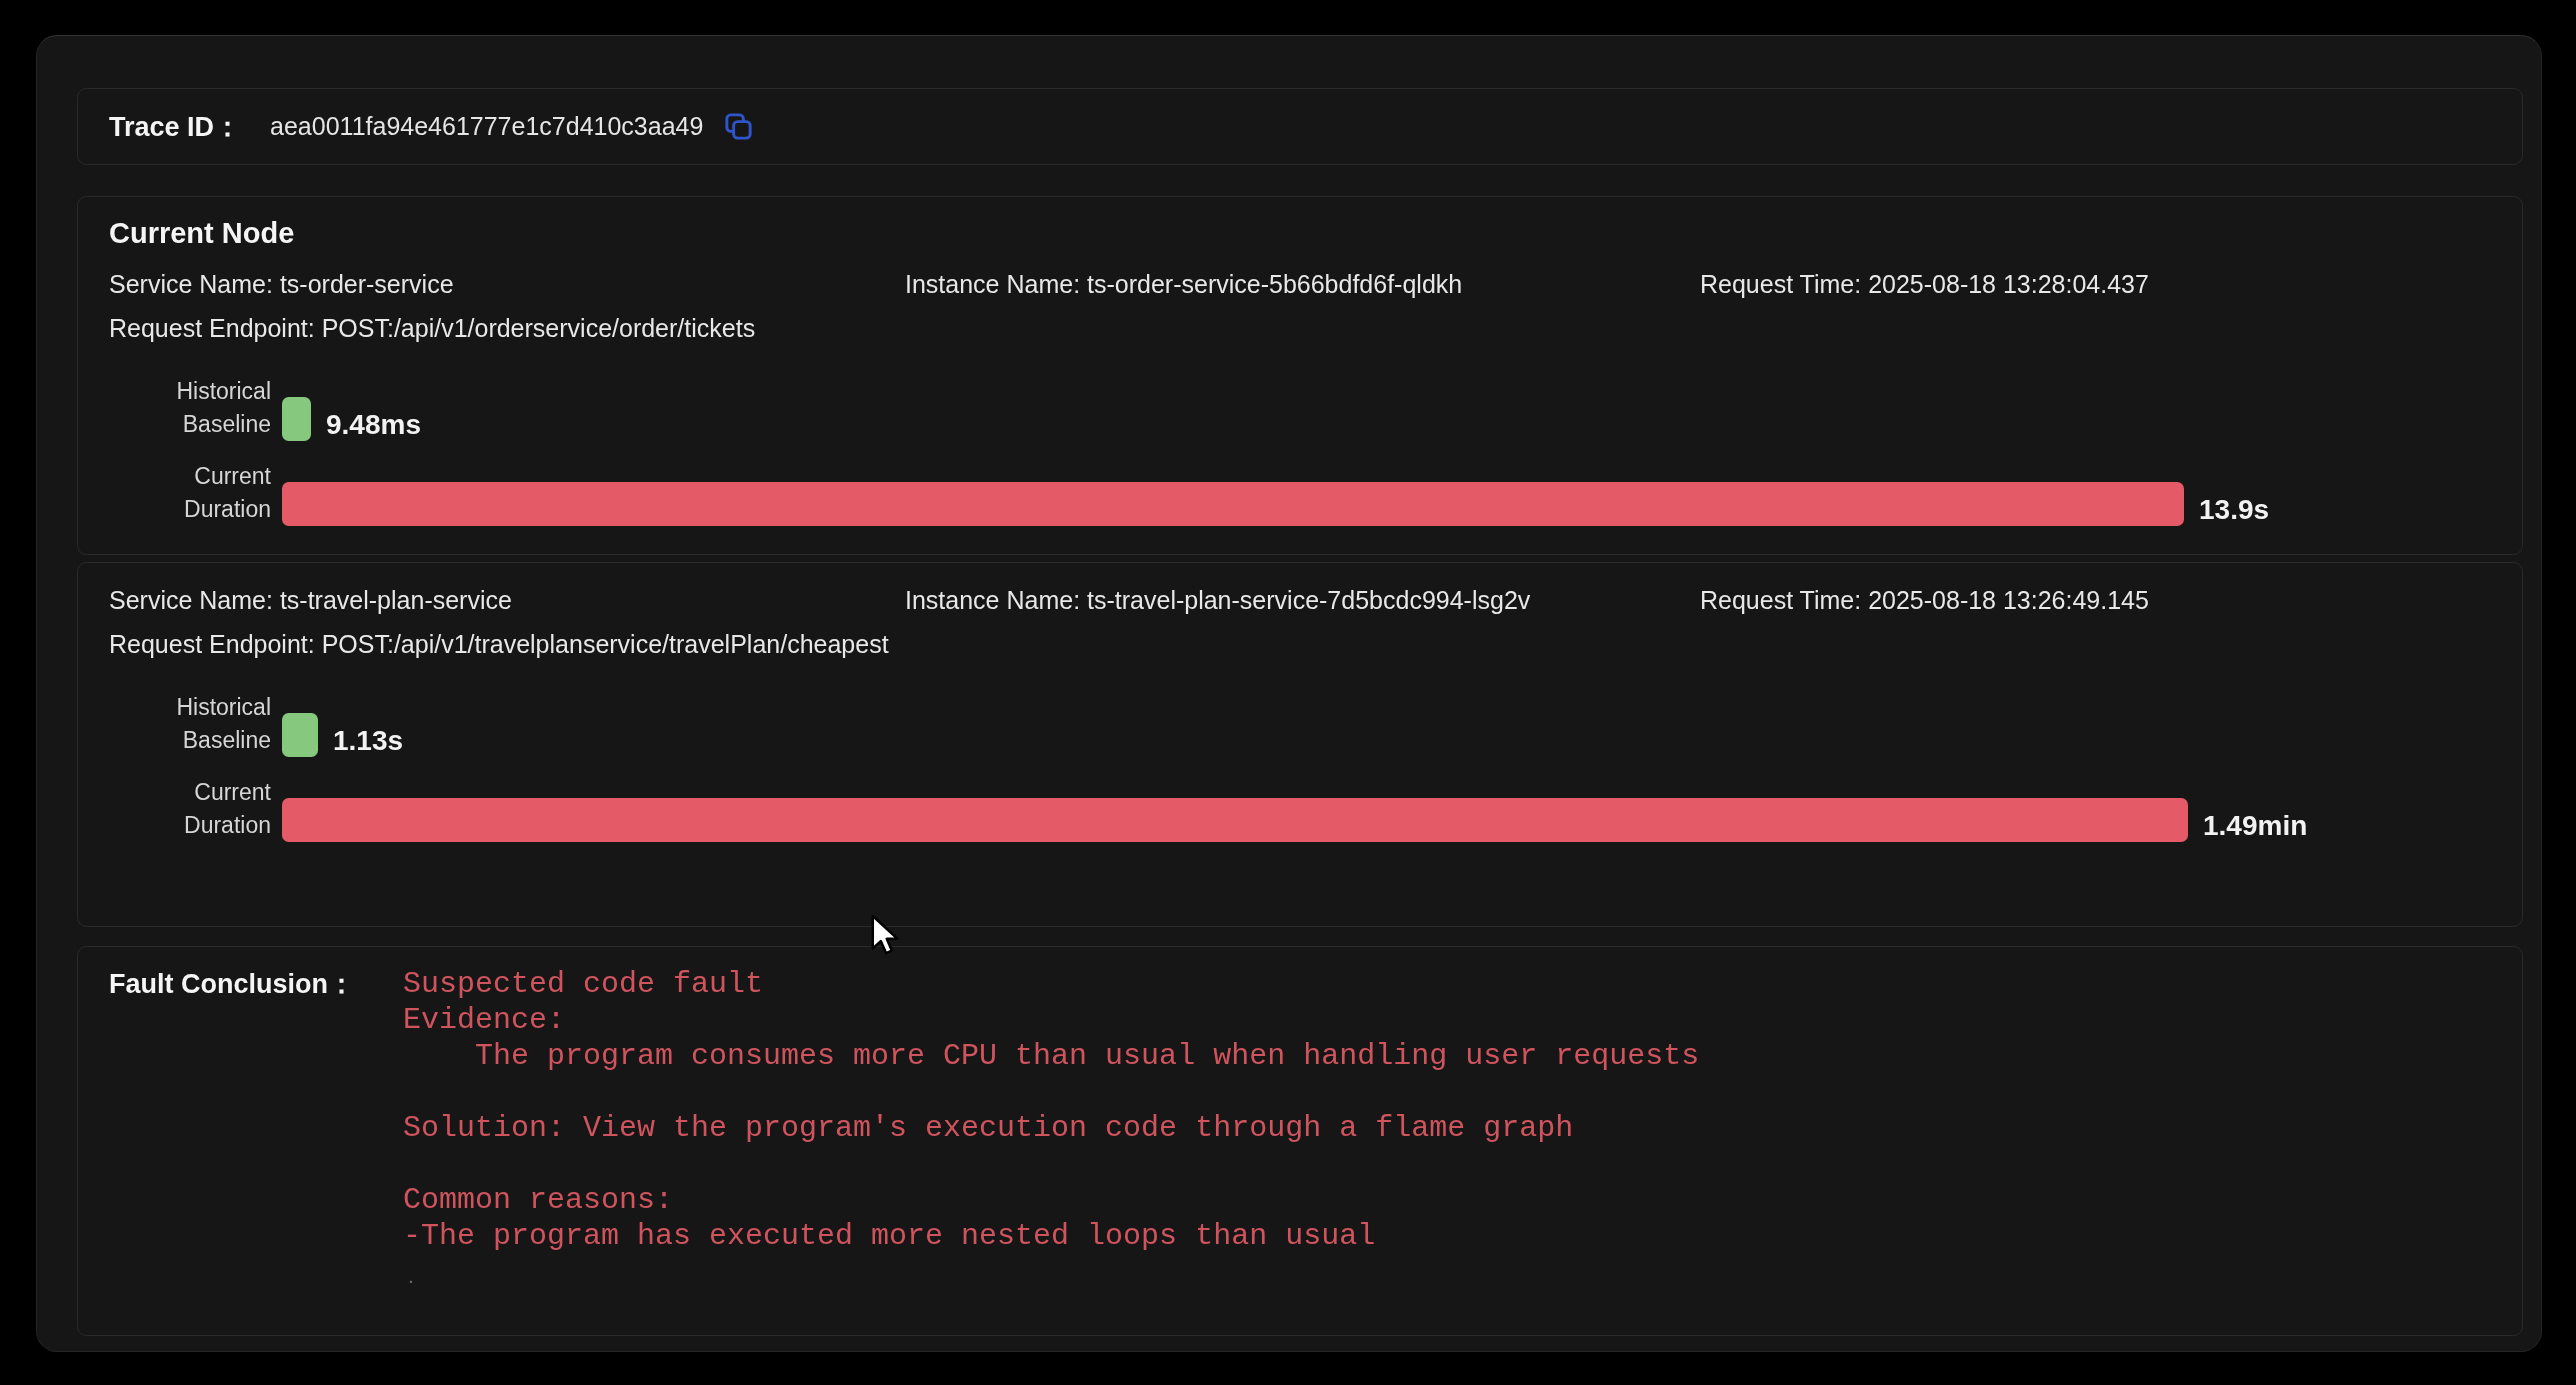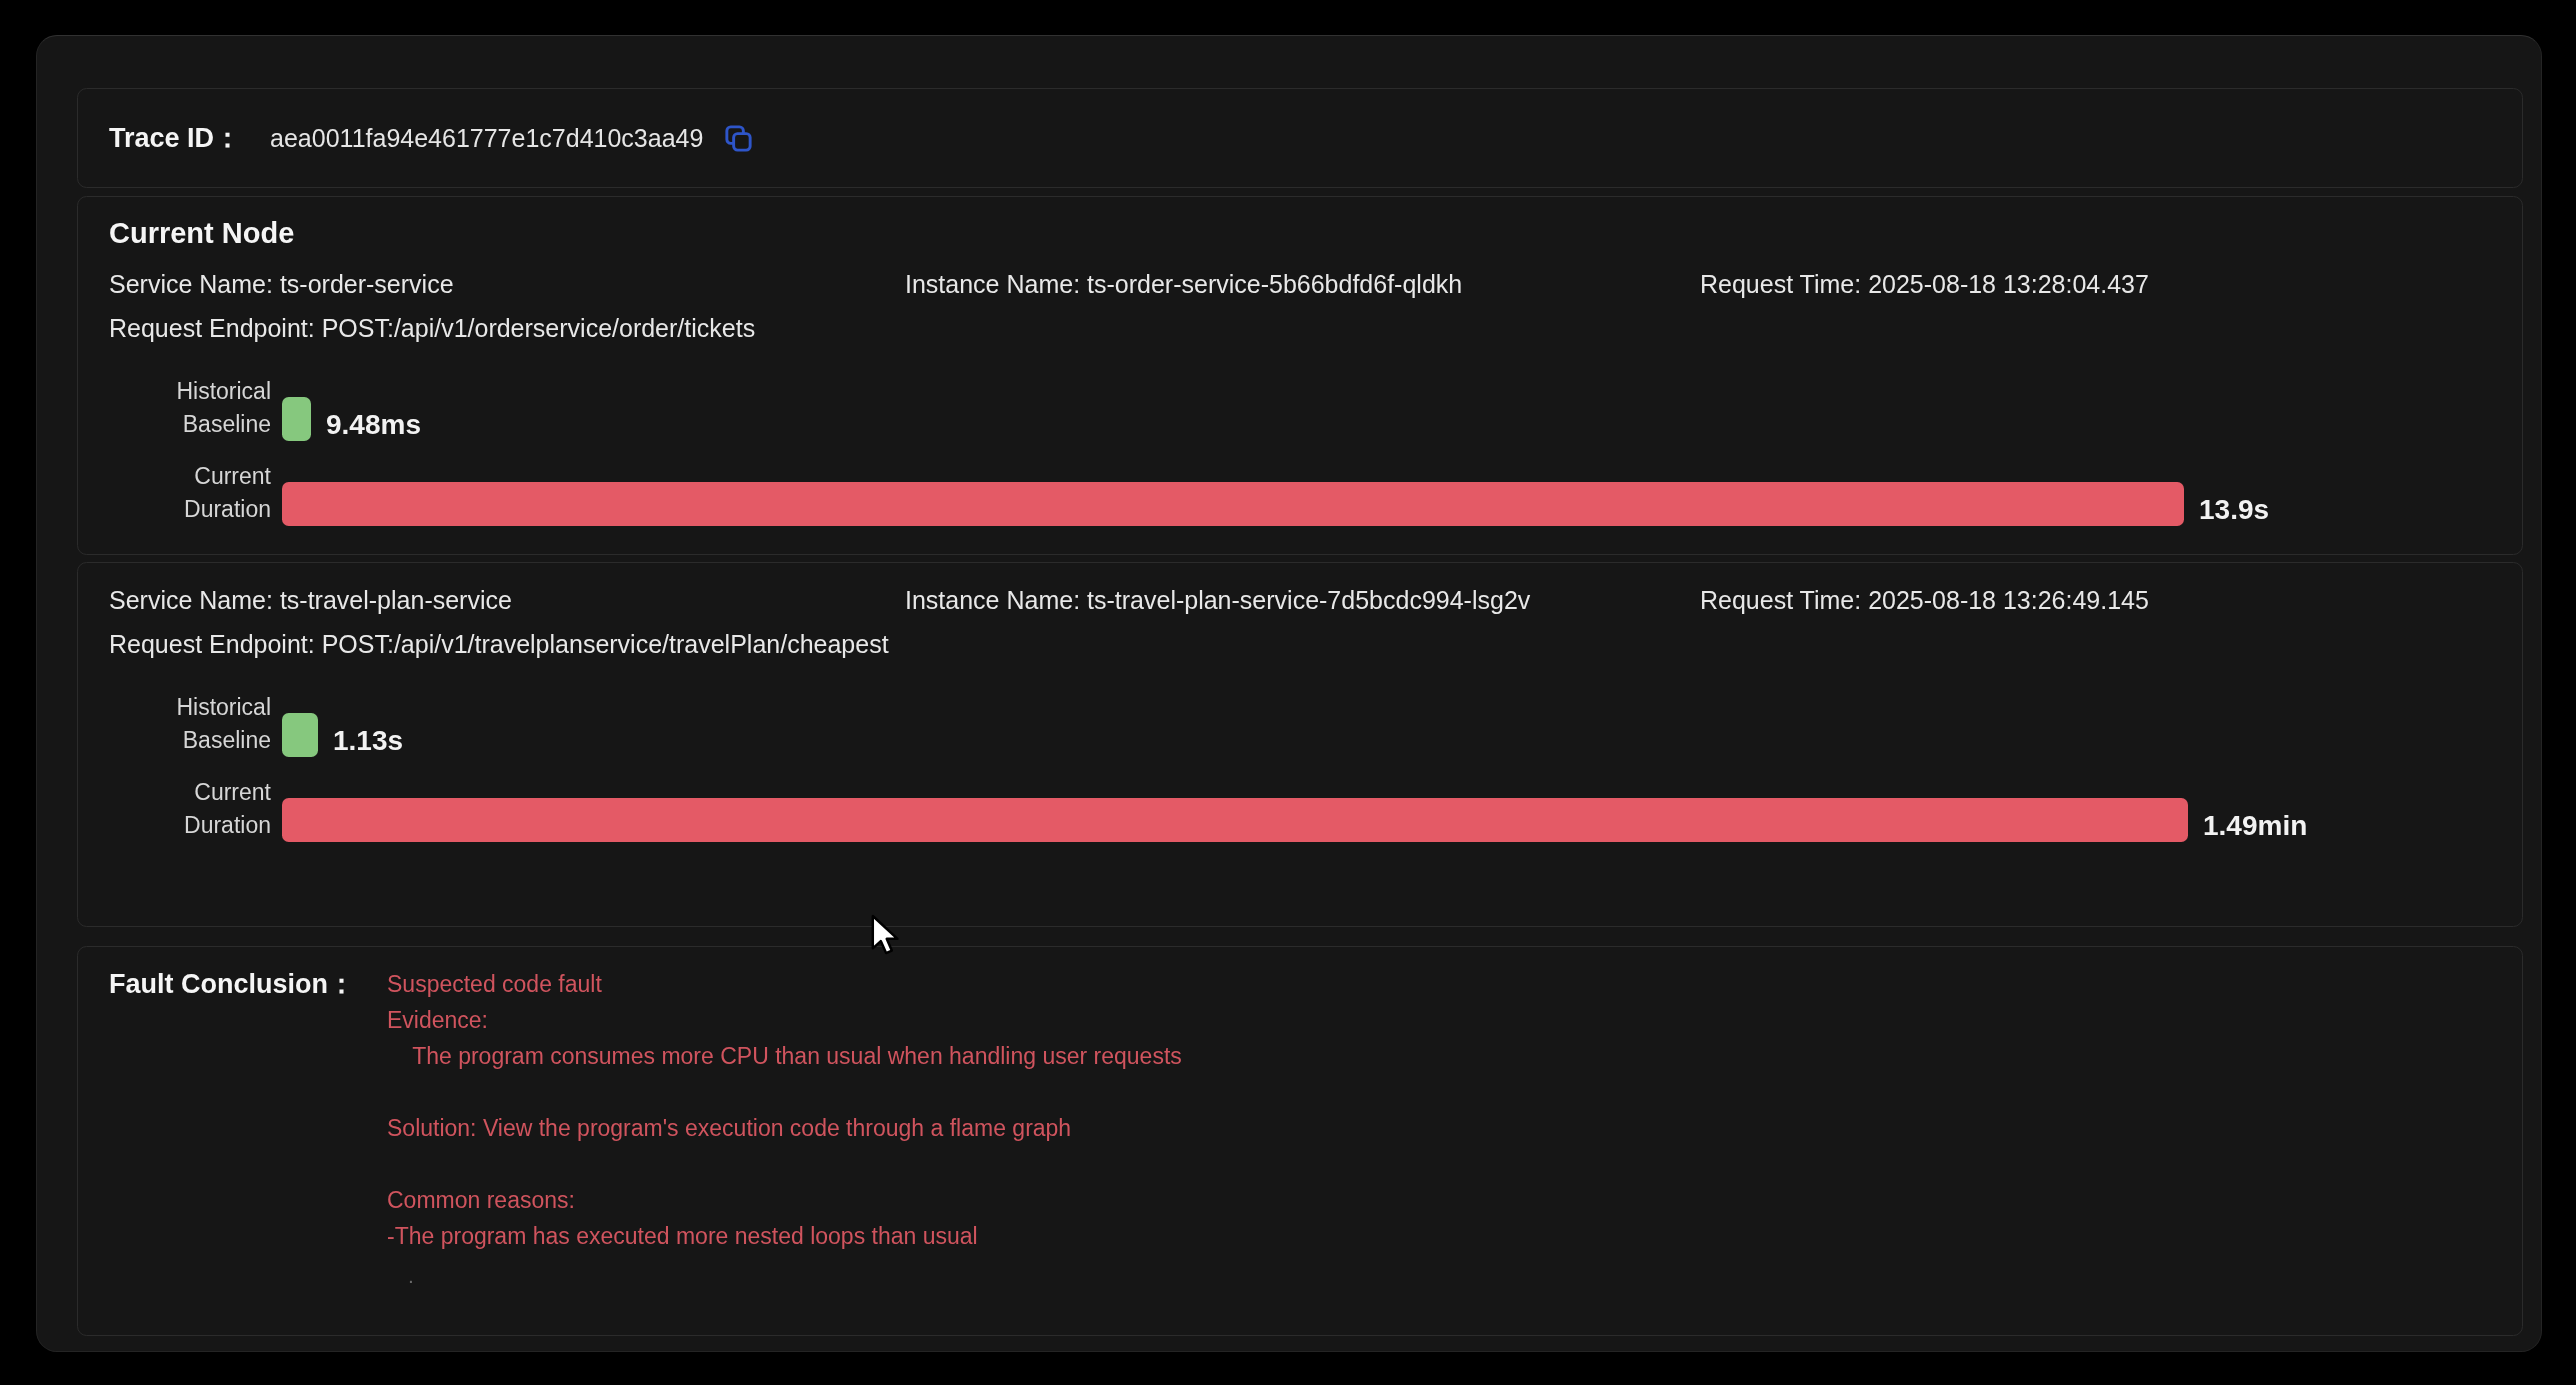--- a/index.html
+++ b/index.html
@@ -19,44 +19,44 @@
     box-sizing:border-box;
   }
   .panel{
     position:absolute;left:40px;width:2446px;
     border:1px solid #2b2b2b;
     border-radius:9.6px;
     box-sizing:border-box;
     padding:19px 31px;
     background:#161616;
   }
-  .trace-panel{top:52px;height:100px;display:flex;align-items:center;padding-top:0;padding-bottom:0;}
+  .trace-panel{top:52px;height:77px;display:flex;align-items:center;padding-top:0;padding-bottom:0;}
   .node-panel{top:160px;height:359px;}
   .abe-panel{top:526px;height:365px;}
   .fault-panel{top:910px;height:390px;display:flex;align-items:flex-start;}
   .trace-label{font-size:27px;font-weight:700;color:#f5f5f5;}
   .trace-value{font-size:25px;color:#e6e6e6;margin-left:29px;}
   .copy-btn{margin-left:19px;width:33px;height:33px;display:inline-flex;align-items:center;justify-content:center;cursor:pointer;background:none;border:none;padding:0;}
   .panel-title{font-size:29px;font-weight:700;color:#f5f5f5;line-height:35px;margin-bottom:15.4px;}
   .fields{display:grid;grid-template-columns:796px 795px auto;row-gap:7.7px;}
   .field{font-size:25px;color:#e8e8e8;line-height:36px;}
   .field-endpoint{grid-column:1 / -1;}
   .bars{margin-top:29px;}
   .bar-row{display:flex;align-items:flex-end;}
   .bar-row + .bar-row{margin-top:19px;}
   .bar-label{width:162px;text-align:right;font-size:23px;color:#d6d6d6;line-height:33px;}
   .bar{margin-left:10.6px;height:44px;border-radius:6.7px;flex:0 0 auto;}
   .bar-green{background:#86c87e;}
   .bar-red{background:#e45a66;}
   .bar-value{margin-left:15.4px;font-size:28px;font-weight:600;color:#f2f2f2;white-space:nowrap;}
   .fault-label{font-size:27px;font-weight:700;color:#f5f5f5;line-height:36px;flex:0 0 auto;}
   .fault-text{
-    margin:0 0 0 32px;
-    font-family:Liberation Sans, sans-serif;
-    font-size:23px;line-height:36px;
+    margin:0 0 0 48px;
+    font-family:Liberation Mono, monospace;
+    font-size:30px;line-height:36px;
     color:#d0545e;
     white-space:pre;
   }
   .faint-dot{position:absolute;left:330px;top:317px;color:#6a6a6a;font-size:21px;}
   .cursor{position:absolute;left:869px;top:914px;z-index:10;pointer-events:none;}
 </style>
 </head>
 <body>
 
 <div class="window">

